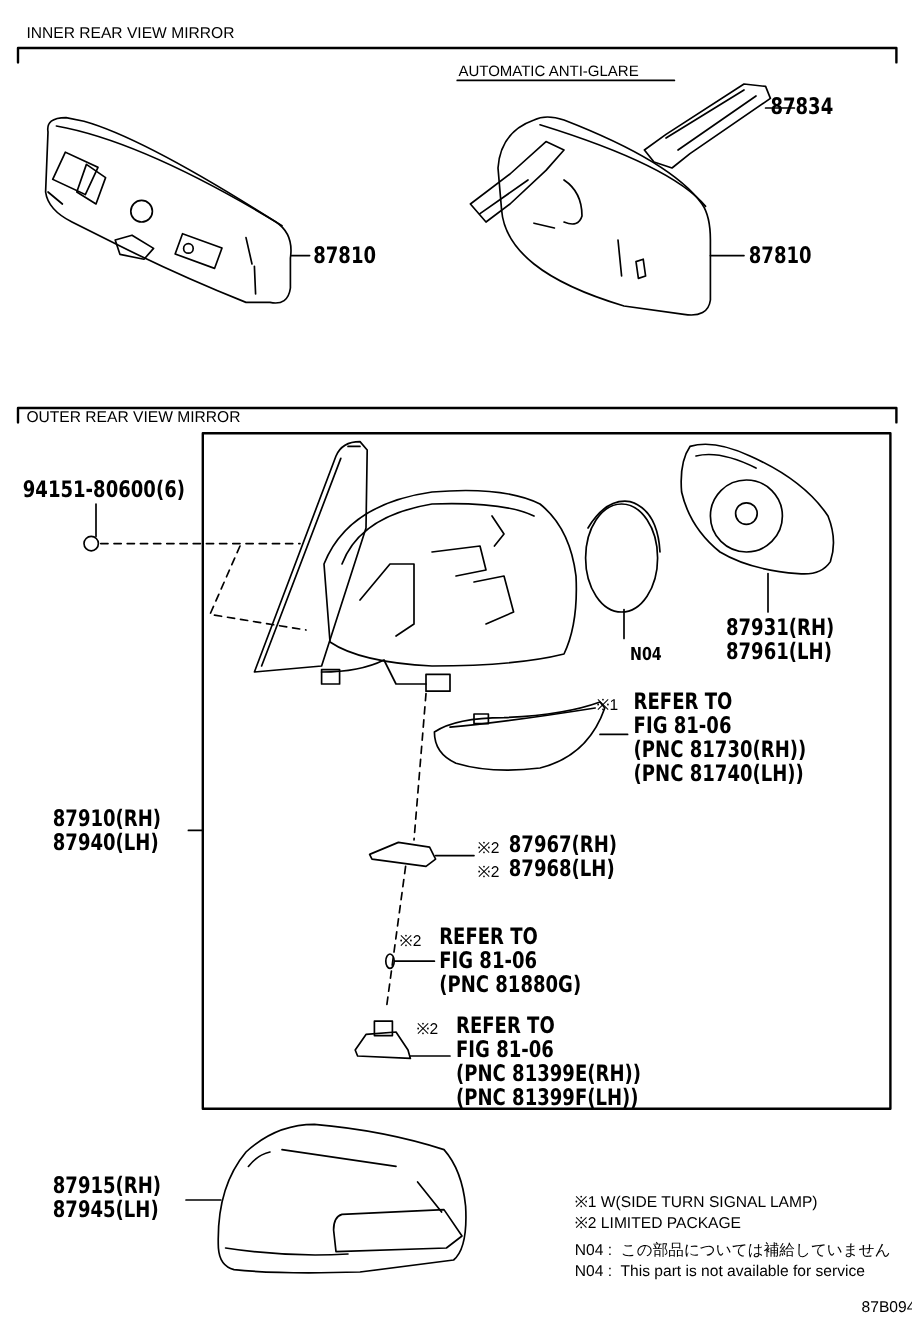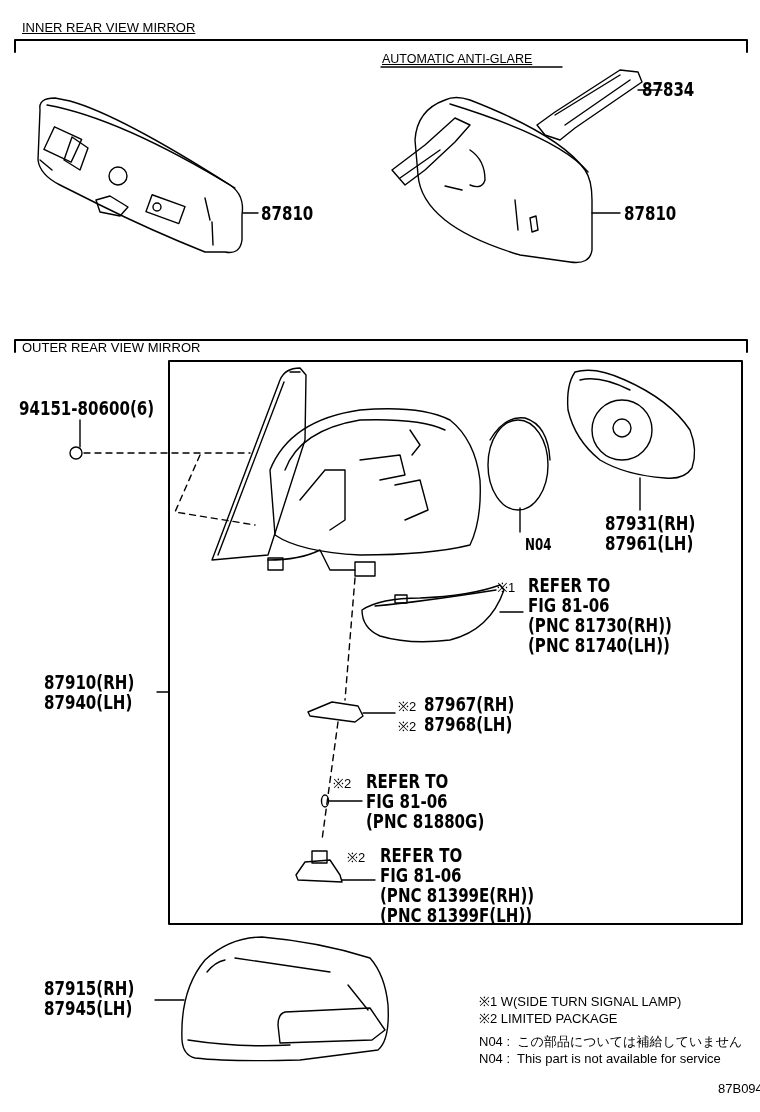--- a/index.html
+++ b/index.html
@@ -108,22 +108,22 @@
       <path d="M207,972 Q215,962 225,960"></path>
       <path d="M235,958 L330,972"></path>
       <path d="M348,985 L368,1010"></path>
       <path d="M278,1025 Q278,1014 285,1012 L370,1008 L385,1030 L372,1040 L280,1043 Z"></path>
       <path d="M188,1040 Q240,1048 290,1045"></path>
       <line x1="155" y1="1000" x2="184" y2="1000"></line>
     </g>
   </g>
 </svg>
 
-<div class="abs sec-title" style="left:22px;top:20px;text-decoration:underline;">INNER REAR VIEW MIRROR</div>
-<div class="abs sec-title" style="left:382px;top:52px;font-size:12.5px;text-decoration:underline;">AUTOMATIC ANTI-GLARE</div>
+<div class="abs sec-title" style="left:22px;top:20px;">INNER REAR VIEW MIRROR</div>
+<div class="abs sec-title" style="left:382px;top:52px;font-size:12.5px;">AUTOMATIC ANTI-GLARE</div>
 <div class="abs lbl" style="left:642px;top:79px;">87834</div>
 <div class="abs lbl" style="left:261px;top:203px;">87810</div>
 <div class="abs lbl" style="left:624px;top:203px;">87810</div>
 
 <div class="abs sec-title" style="left:22px;top:320px;margin-top:20px;">OUTER REAR VIEW MIRROR</div>
 <div class="abs lbl" style="left:19px;top:398px;">94151-80600(6)</div>
 
 <div class="abs lbl" style="left:605px;top:513px;">87931(RH)</div>
 <div class="abs lbl" style="left:605px;top:533px;">87961(LH)</div>
 <div class="abs lbl" style="left:525px;top:535px;font-size:15px;">N04</div>

